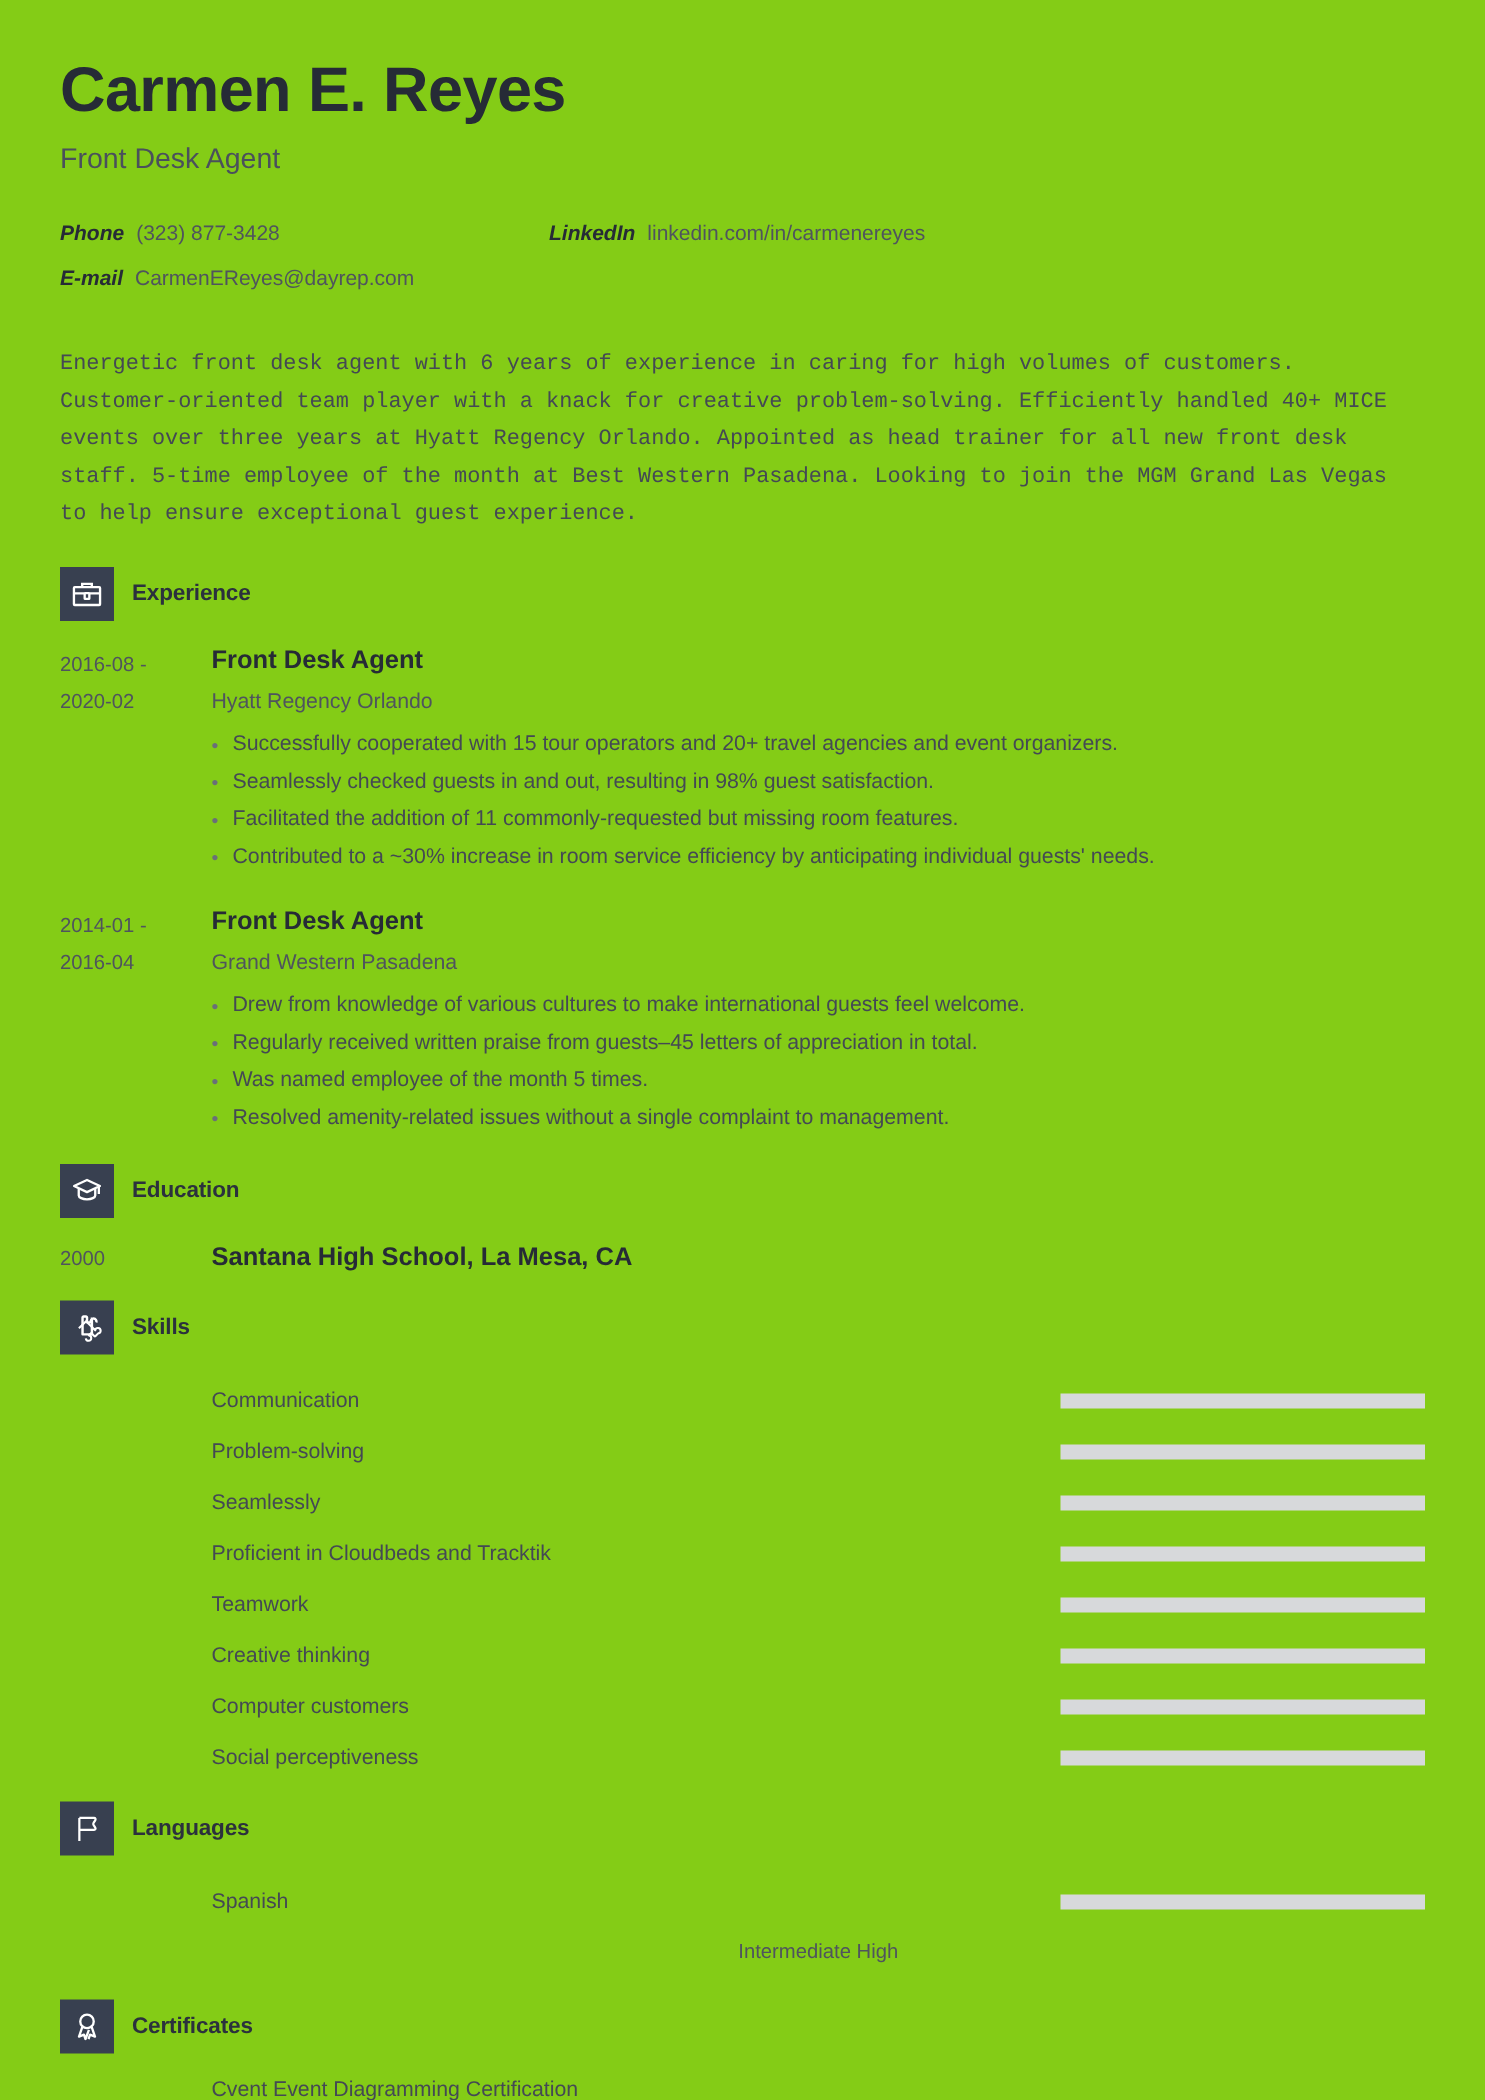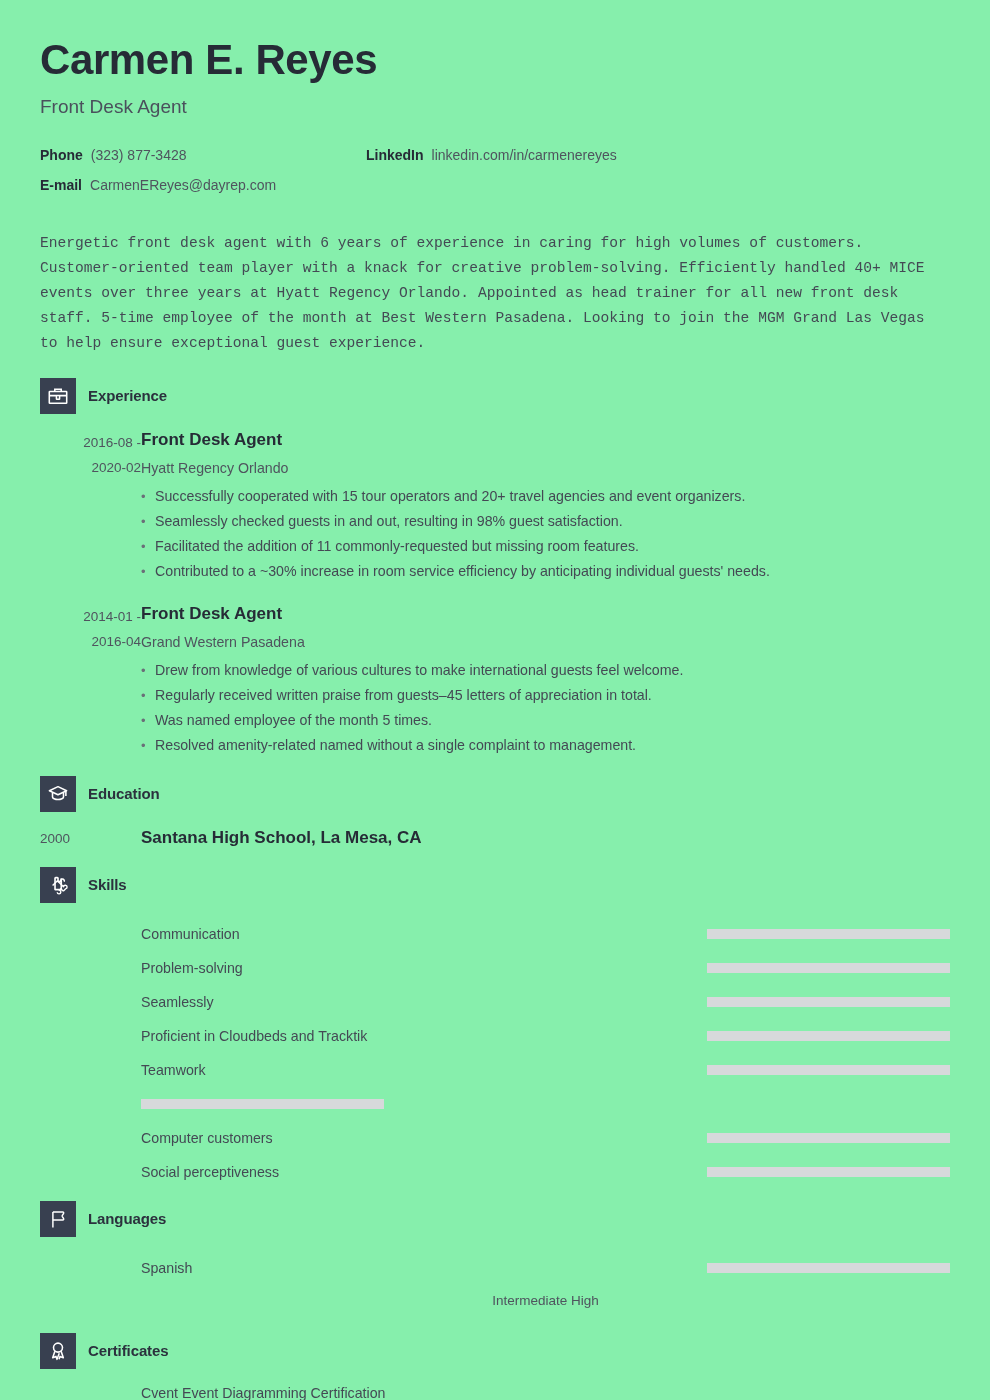--- a/index.html
+++ b/index.html
@@ -11,21 +11,21 @@
     width: 990px;
     height: 1400px;
     font-family: "Liberation Sans", sans-serif;
     color: #3f4550;
     -webkit-font-smoothing: antialiased;
   }
   .page {
     position: relative;
     width: 990px;
     height: 1400px;
-    background: #86efac;
+    background: #84cc16;
     box-sizing: border-box;
     padding: 0 40px;
     overflow: hidden;
   }
 
   
   .name {
     margin: 0;
     padding-top: 34px;
     font-size: 42px;
@@ -54,20 +54,21 @@
   }
   .contact-col {
     display: flex;
     align-items: baseline;
   }
   .contact-col.left { width: 326px; flex: none; }
   .contact-label {
     font-weight: bold;
     color: #262b36;
     white-space: nowrap;
+    font-style: italic;
   }
   .contact-value {
     margin-left: 8px;
     color: #4f545e;
     white-space: nowrap;
   }
 
   
   .summary {
     margin-top: 36px;
@@ -112,21 +113,20 @@
     display: flex;
     margin-bottom: 18px;
   }
   .entry-date {
     width: 101px;
     flex: none;
     font-size: 13.5px;
     line-height: 25px;
     color: #4f545e;
     padding-top: 2px;
-    text-align: right;
   }
   .entry-body { flex: 1; }
   .entry-role {
     font-size: 17px;
     line-height: 24px;
     font-weight: bold;
     color: #262b36;
     margin: 0 0 6px 0;
   }
   .entry-org {
@@ -280,21 +280,21 @@
         <div>2014-01 -</div>
         <div>2016-04</div>
       </div>
       <div class="entry-body">
         <div class="entry-role">Front Desk Agent</div>
         <div class="entry-org">Grand Western Pasadena</div>
         <ul class="bullets">
           <li>Drew from knowledge of various cultures to make international guests feel welcome.</li>
           <li>Regularly received written praise from guests–45 letters of appreciation in total.</li>
           <li>Was named employee of the month 5 times.</li>
-          <li>Resolved amenity-related named without a single complaint to management.</li>
+          <li>Resolved amenity-related issues without a single complaint to management.</li>
         </ul>
       </div>
     </div>
   </div>
 
   <div class="section sec-edu">
     <div class="section-head">
       <span class="sec-icon">
         <svg width="22" height="22" viewBox="0 0 24 24" fill="none" stroke="#ffffff" stroke-width="1.7" stroke-linejoin="round">
           <path d="M12 4 2.6 8.4 12 12.8l9.4-4.4L12 4z"></path>
@@ -336,20 +336,21 @@
       </div>
       <div class="bar-row">
         <span class="bar-label">Proficient in Cloudbeds and Tracktik</span>
         <span class="bar-track"><span class="bar-fill" style="width: 100%;"></span></span>
       </div>
       <div class="bar-row">
         <span class="bar-label">Teamwork</span>
         <span class="bar-track"><span class="bar-fill" style="width: 80%;"></span></span>
       </div>
       <div class="bar-row">
+        <span class="bar-label">Creative thinking</span>
         <span class="bar-track"><span class="bar-fill" style="width: 80%;"></span></span>
       </div>
       <div class="bar-row">
         <span class="bar-label">Computer customers</span>
         <span class="bar-track"><span class="bar-fill" style="width: 80%;"></span></span>
       </div>
       <div class="bar-row">
         <span class="bar-label">Social perceptiveness</span>
         <span class="bar-track"><span class="bar-fill" style="width: 100%;"></span></span>
       </div>

